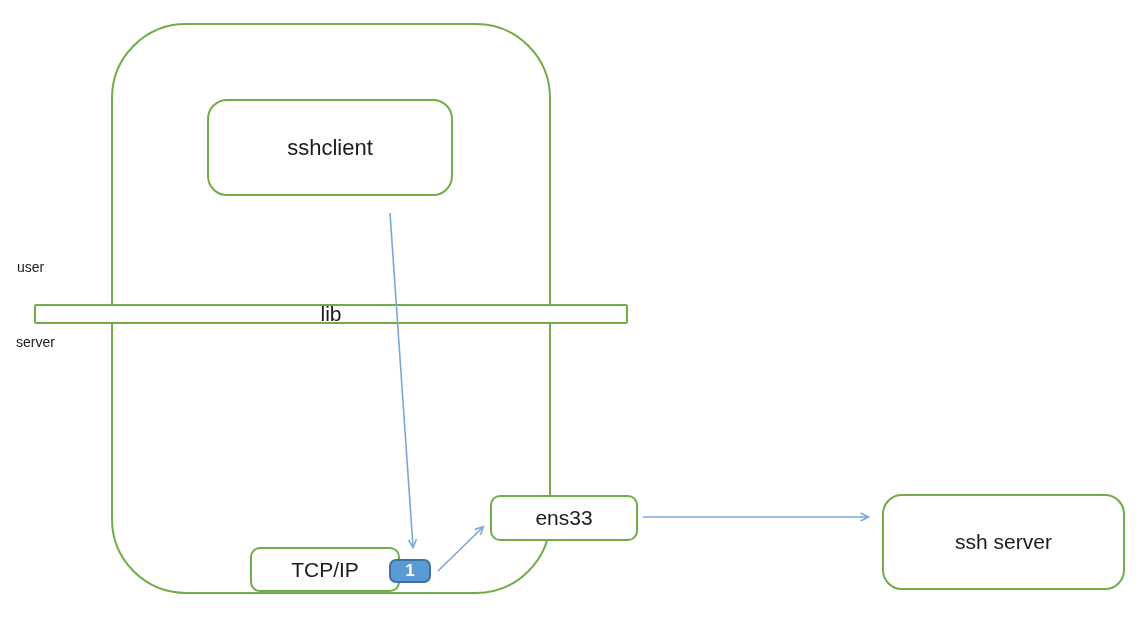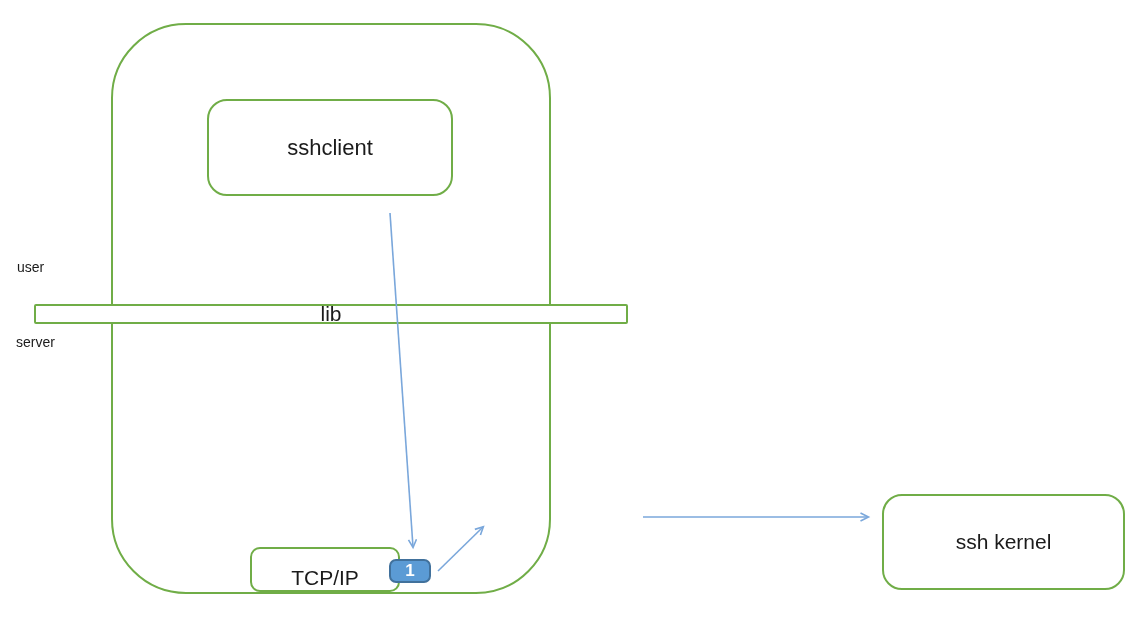--- a/index.html
+++ b/index.html
@@ -29,21 +29,21 @@
     position: absolute;
     background: #ffffff;
     border: 2.5px solid var(--green);
     display: flex;
     align-items: center;
     justify-content: center;
     font-size: 21px;
     color: var(--text);
   }
   .sshclient-box { left: 207px; top: 99px;  width: 246px; height: 97px; border-radius: 20px; font-size: 22px; }
-  .tcpip-box     { left: 250px; top: 547px; width: 150px; height: 45px; border-radius: 10px; align-items: flex-end; }
+  .tcpip-box     { left: 250px; top: 547px; width: 150px; height: 45px; border-radius: 10px; }
   .ens33-box     { left: 490px; top: 495px; width: 148px; height: 46px; border-radius: 10px; }
   .sshserver-box { left: 882px; top: 494px; width: 243px; height: 96px; border-radius: 20px; }
   .lib-bar {
     left: 34px; top: 304px;
     width: 594px; height: 20px;
     border-width: 2px;
     border-radius: 2px;
     overflow: visible;
     font-size: 21px;
   }
@@ -102,23 +102,26 @@
   </div>
 
   <div class="node tcpip-box">
     <span>TCP/IP</span>
   </div>
 
   <div class="socket-badge">
     <span>1</span>
   </div>
 
+  <div class="node ens33-box">
+    <span>ens33</span>
+  </div>
 
   <div class="node sshserver-box">
-    <span>ssh kernel</span>
+    <span>ssh server</span>
   </div>
 
   <svg class="arrow-layer" viewBox="0 0 1147 619" xmlns="http://www.w3.org/2000/svg">
     <defs>
       <marker id="openArrow" markerWidth="12" markerHeight="12" refX="8.5" refY="5" orient="auto" markerUnits="userSpaceOnUse">
         <path class="arrow-head" d="M1,1 L9,5 L1,9"></path>
       </marker>
     </defs>
     <path class="arrow-line" d="M390,213 L413,547" marker-end="url(#openArrow)"></path>
     <path class="arrow-line" d="M438,571 L483,527" marker-end="url(#openArrow)"></path>

